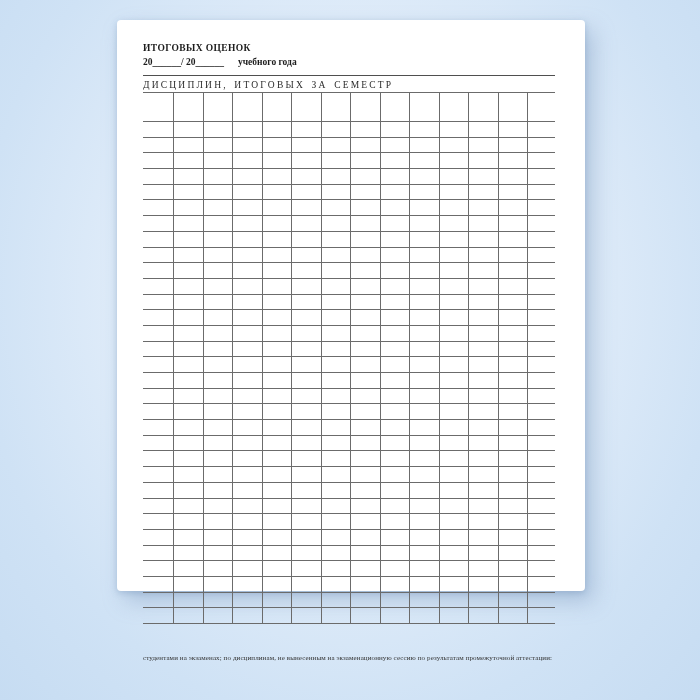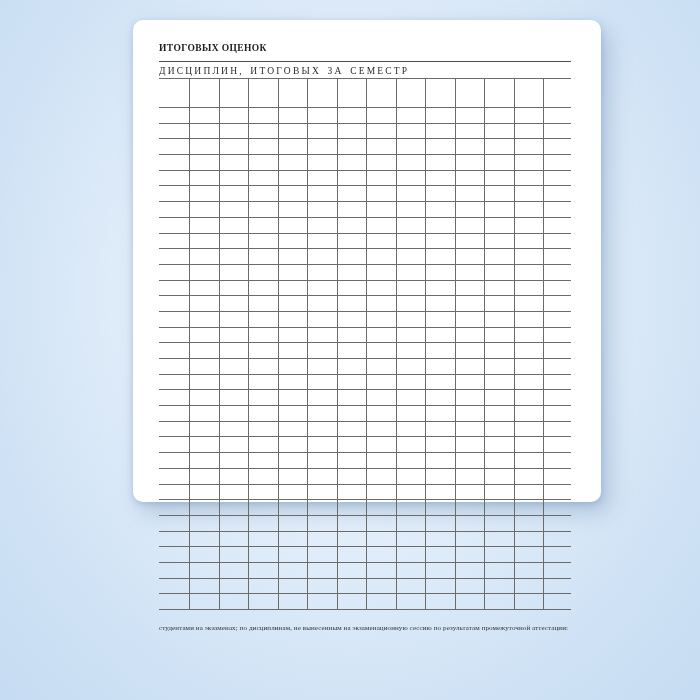--- a/index.html
+++ b/index.html
@@ -11,27 +11,27 @@
     font-family: "Liberation Serif", serif;
   }
   .bg {
     position: relative;
     width: 700px;
     height: 700px;
     background: radial-gradient(ellipse at 50% 42%, #f4f9fe 0%, #e3eefa 40%, #cfe2f5 75%, #c6dcf2 100%);
   }
   .page {
     position: absolute;
-    left: 133px;
+    left: 117px;
     top: 20px;
     width: 468px;
-    height: 482px;
+    height: 571px;
     background: #ffffff;
     box-shadow: 0 2px 6px rgba(110,140,180,0.35), 8px 10px 22px rgba(110,140,180,0.40);
-    border-radius: 10px;
+    border-radius: 4px;
   }
   .content {
     position: absolute;
     left: 26px;
     top: 22px;
     width: 412px;
     color: #1c1c1c;
   }
   .title {
     font-weight: bold;
@@ -81,37 +81,40 @@
     border-left: 1px solid #6b6b6b;
   }
   .grid-cell.first {
     flex-basis: 30px;
     border-left: none;
   }
   .grid-cell.last {
     flex-basis: 28px;
   }
   .footer-note {
-    margin-top: 14px;
+    margin-top: 30px;
     font-size: 7px;
     line-height: 9px;
     color: #333333;
     letter-spacing: 0.1px;
     white-space: nowrap;
   }
 </style>
 </head>
 <body>
 
 <div class="bg">
   <div class="page">
     <div class="content">
 
       <div class="title">ИТОГОВЫХ ОЦЕНОК</div>
 
+      <div class="year-line">
+        <span>20</span><span>______</span><span>/ 20</span><span>______</span><span class="suffix">учебного года</span>
+      </div>
 
       <div class="rule"></div>
 
       <div class="section-title">ДИСЦИПЛИН, ИТОГОВЫХ ЗА СЕМЕСТР</div>
 
       <div class="grid" id="grid">
           <div class="grid-row tall">
             <div class="grid-cell first"></div>
             <div class="grid-cell"></div>
             <div class="grid-cell"></div>

